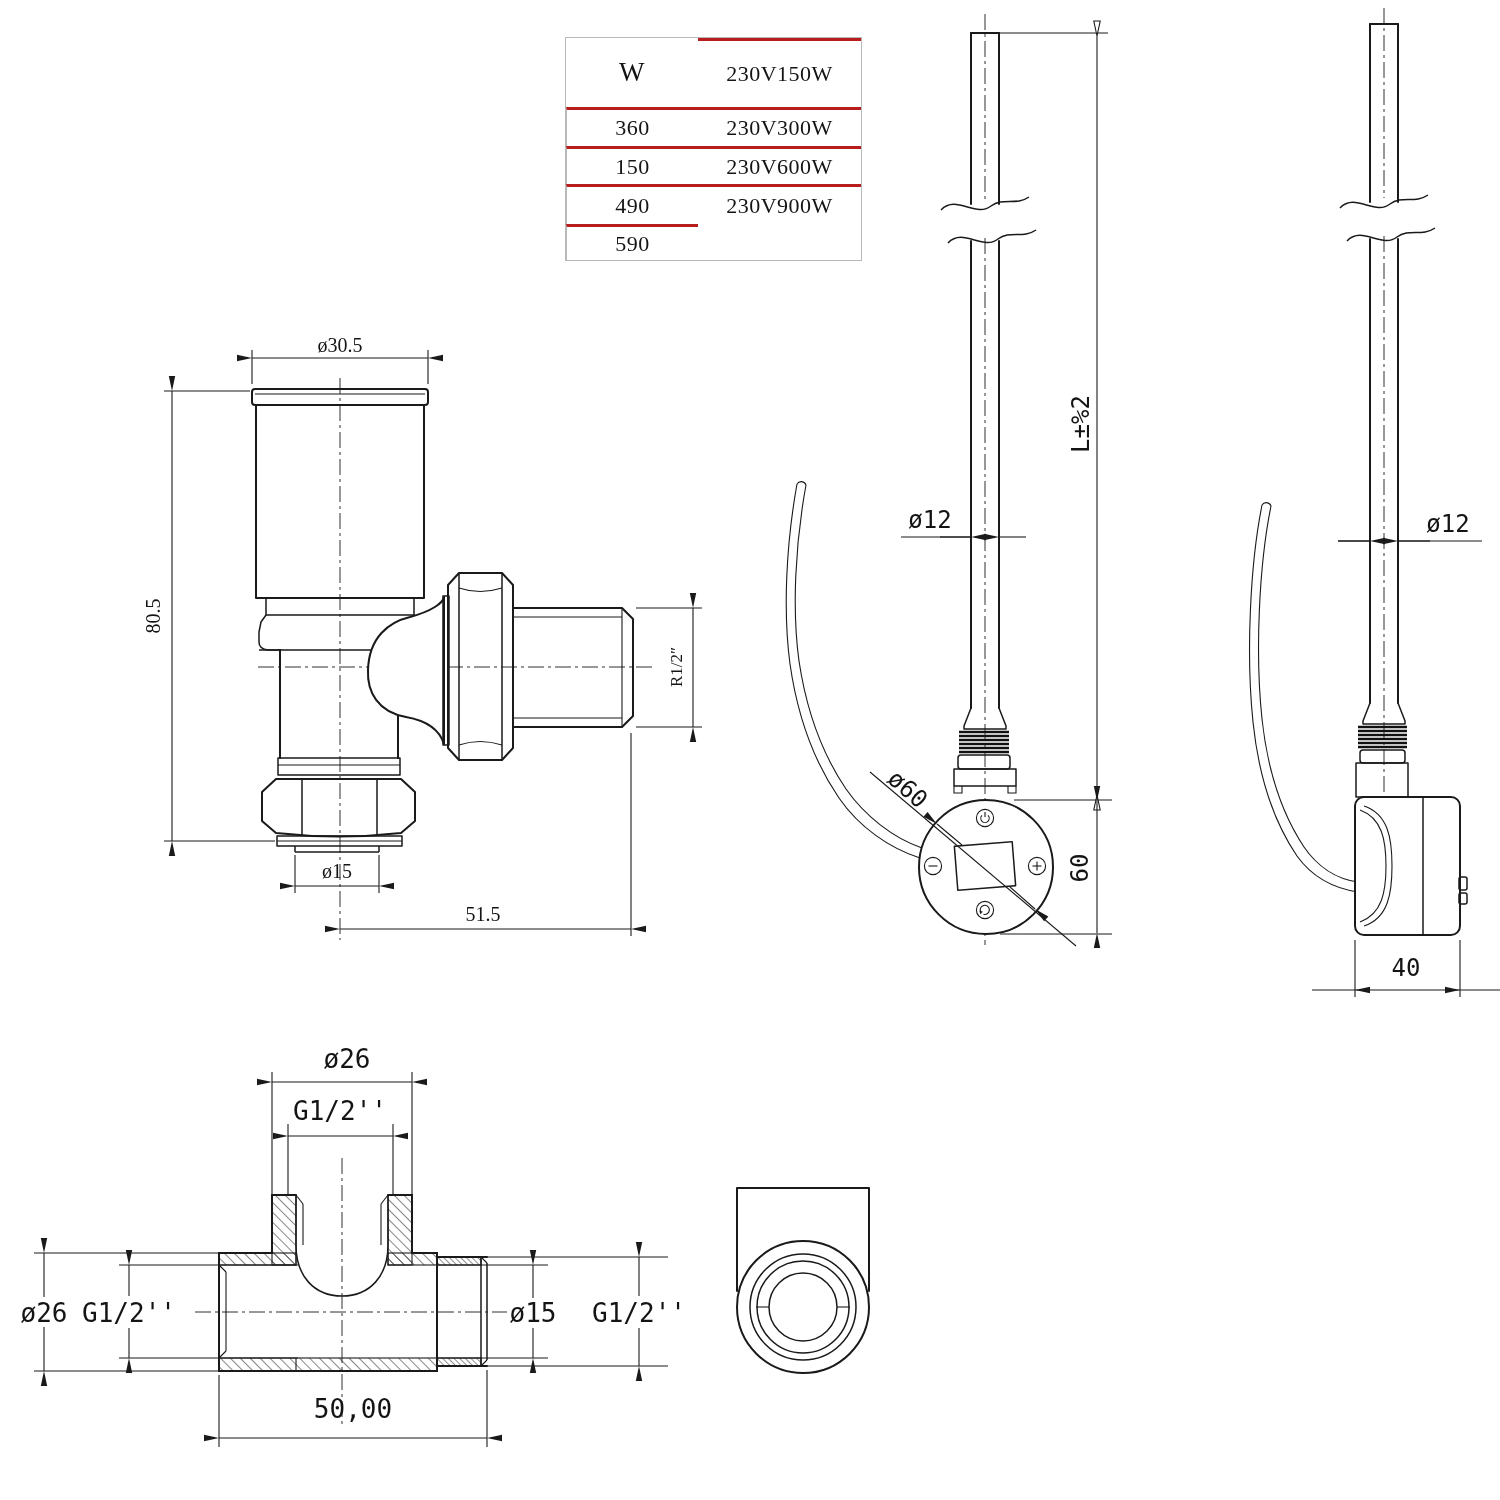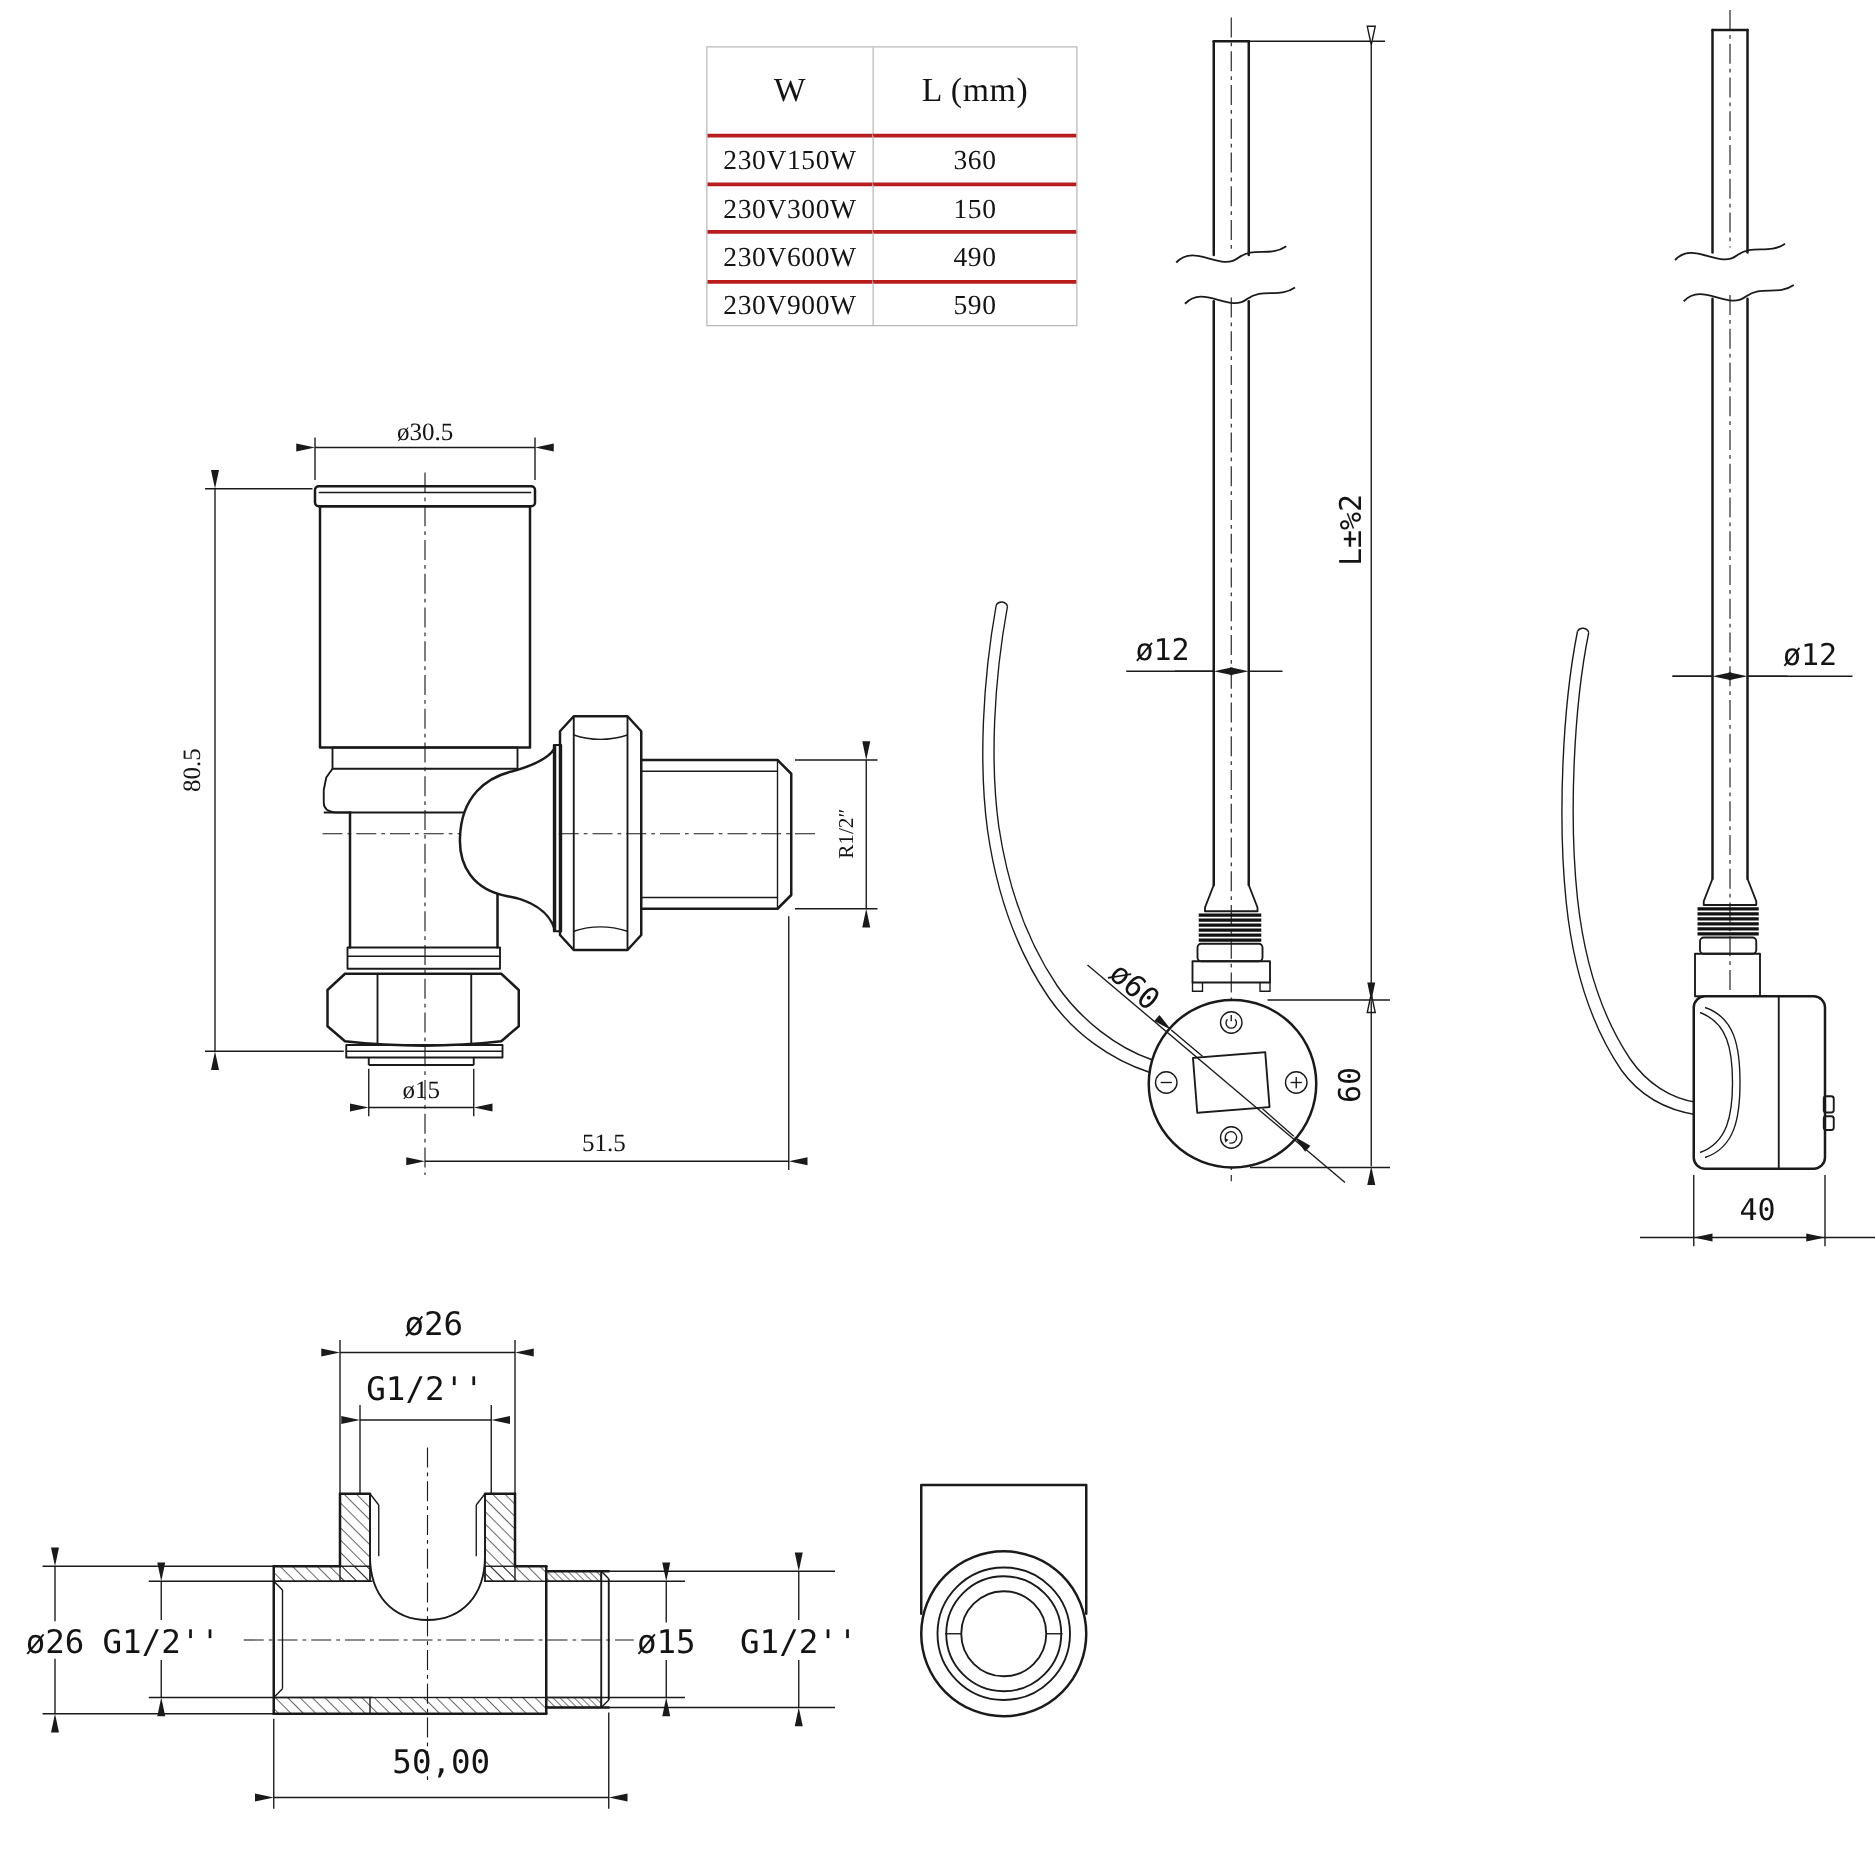--- a/index.html
+++ b/index.html
@@ -341,21 +341,20 @@
     <circle class="ol15" cx="803" cy="1307" r="53" fill="none"></circle>
     <circle class="ol15" cx="803" cy="1307" r="46" fill="none"></circle>
     <circle class="ol15" cx="803" cy="1307" r="34" fill="none"></circle>
     <line class="tl" x1="756" y1="1307" x2="769" y2="1307"></line>
     <line class="tl" x1="837" y1="1307" x2="850" y2="1307"></line>
   </g>
 </svg>
 
 <div class="spec-table">
   <div class="cell head">W</div>
-  <div class="cell head c2">L (mm)</div>
 
   <div class="cell rb">230V150W</div>
   <div class="cell rb c2">360</div>
 
   <div class="cell rb">230V300W</div>
   <div class="cell rb c2">150</div>
 
   <div class="cell rb">230V600W</div>
   <div class="cell rb c2">490</div>
 

